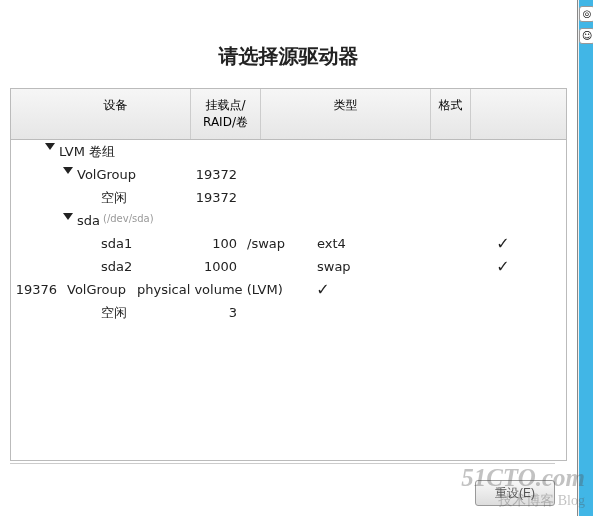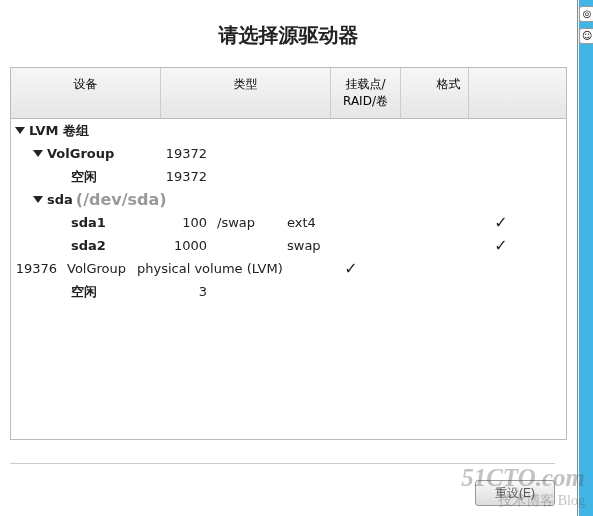--- a/index.html
+++ b/index.html
@@ -38,70 +38,71 @@
     line-height: 14px;
   }
   .title-area {
     text-align: center;
     padding: 22px 10px 18px 10px;
   }
   .title-text {
     font-size: 20px;
     font-weight: bold;
     color: #222;
+    margin-top: 21px;
   }
   .table-wrap {
     margin: 0 10px;
     border: 1px solid #bbb;
   }
   .thead {
     display: flex;
     background: linear-gradient(#f6f6f6,#e6e6e6);
     border-bottom: 1px solid #bbb;
     font-size: 12px;
   }
   .thead .th {
     padding: 8px 6px;
     border-right: 1px solid #ccc;
     text-align: center;
   }
-  .col-dev   { width: 150px; }
+  .col-dev   { width: 150px; margin-left: 30px; }
   .col-size  { width: 52px; }
   .col-mount { width: 70px; }
   .col-type  { width: 170px; }
-  .col-fmt   { width: 40px; margin-left: 28px; }
+  .col-fmt   { width: 40px; }
   .col-rest  { flex: 1; }
   .tbody {
     background: #fff;
     height: 320px;
     overflow: auto;
   }
   .row {
     display: flex;
     align-items: center;
     height: 23px;
     font-size: 13px;
     color: #222;
   }
   .cell { padding: 0 4px; }
-  .cell.col-dev { display: flex; align-items: center; font-weight: bold; }
+  .cell.col-dev { display: flex; align-items: flex-start; }
   .cell.col-size { text-align: right; padding-right: 6px; }
   .cell.col-fmt { text-align: center; font-size: 16px; }
   .tri {
     display: inline-block;
     width: 0; height: 0;
     border-left: 5px solid transparent;
     border-right: 5px solid transparent;
     border-top: 7px solid #222;
     margin-right: 4px;
   }
   .ind1 { padding-left: 4px; }
   .ind2 { padding-left: 22px; }
   .ind4 { padding-left: 60px; }
-  .muted { color: #999; font-size: 16px; margin-left: 3px; }
+  .muted { color: #999; font-size: 10px; margin-left: 3px; }
   .footer {
     position: absolute;
     bottom: 10px;
     left: 10px; right: 22px;
     border-top: 1px solid #ccc;
     padding-top: 16px;
     display: flex;
     justify-content: flex-end;
   }
   .btn {
@@ -129,23 +130,23 @@
 <body>
 
 <div class="window">
   <div class="title-area">
     <div class="title-text">请选择源驱动器</div>
   </div>
 
   <div class="table-wrap">
     <div class="thead">
       <div class="th col-dev">设备</div>
-      <div class="th col-type">类型</div>
       <div class="th col-mount" style="white-space:pre-line">挂载点/
 RAID/卷</div>
+      <div class="th col-type">类型</div>
       <div class="th col-fmt">格式</div>
       <div class="th col-rest" style="border-right:none"></div>
     </div>
     <div class="tbody" id="tbody">
         <div class="row">
           <div class="cell col-dev ind1">
             <span class="tri"></span>
             <span>LVM 卷组</span>
           </div>
           <div class="cell col-size"></div>

